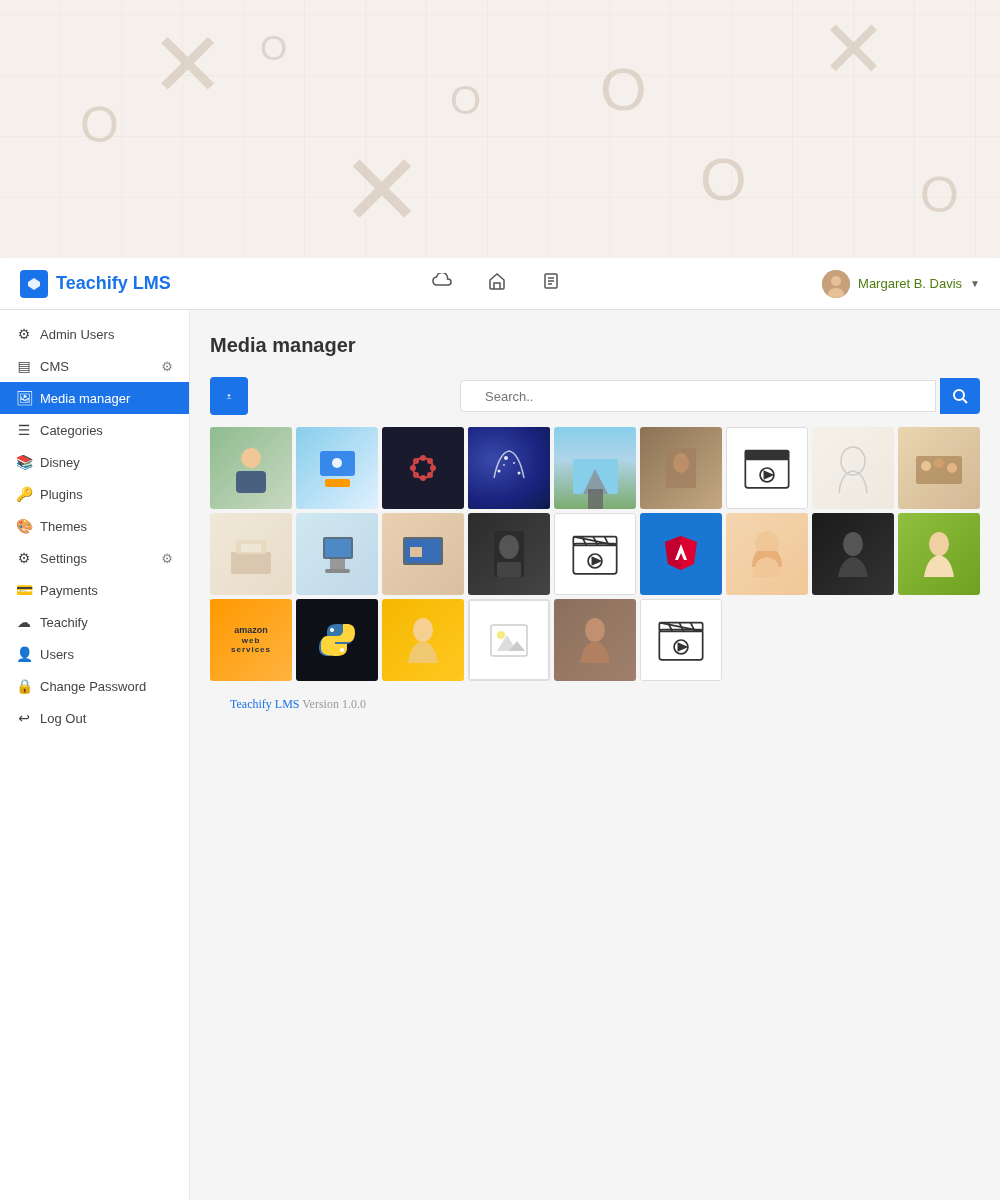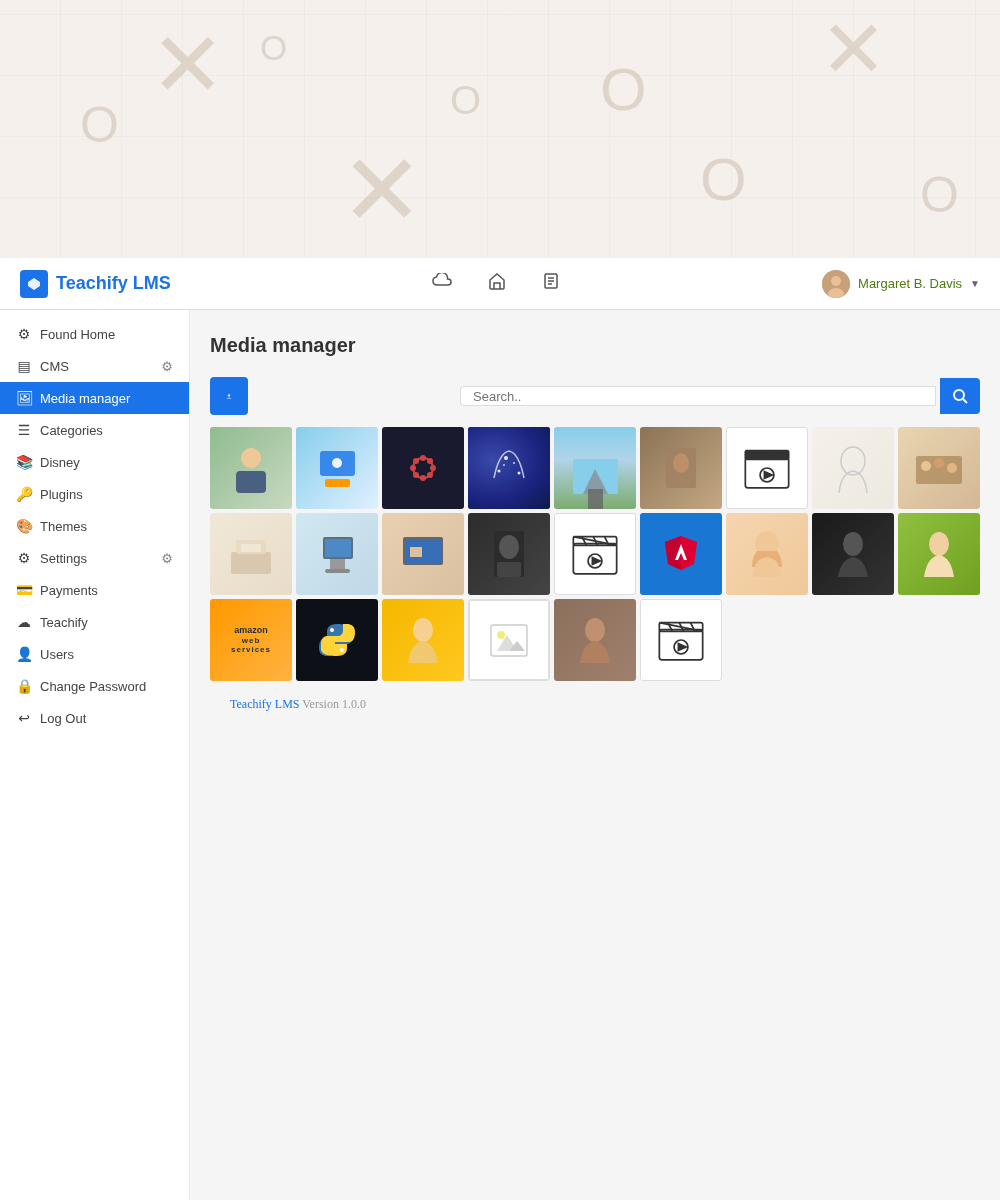--- a/index.html
+++ b/index.html
@@ -190,24 +190,24 @@
       align-items: center;
       gap: 4px;
       flex: 1;
       max-width: 520px;
       margin-left: auto;
     }
     .search-input {
       flex: 1;
       border: 1px solid #ddd;
       border-radius: 4px 0 0 4px;
-      padding: 7px 12px;
+      padding: 7px 24px;
       font-size: 13px;
       outline: none;
-      height: 20px;
+      height: 32px;
     }
     .search-btn {
       background: #1a73e8;
       color: white;
       border: none;
       border-radius: 0 4px 4px 0;
       padding: 7px 12px;
       cursor: pointer;
       height: 36px;
       display: flex;
@@ -334,21 +334,21 @@
     </div>
   </div>
 
   <div class="main-content">
 
     <div class="sidebar">
 
       <div class="sidebar-item">
         <div class="sidebar-item-left">
           <span class="sidebar-icon">⚙</span>
-          <span>Found Home</span>
+          <span>Admin Users</span>
         </div>
       </div>
 
       <div class="sidebar-item">
         <div class="sidebar-item-left">
           <span class="sidebar-icon">▤</span>
           <span>CMS</span>
         </div>
         <span class="sidebar-gear">⚙</span>
       </div>

